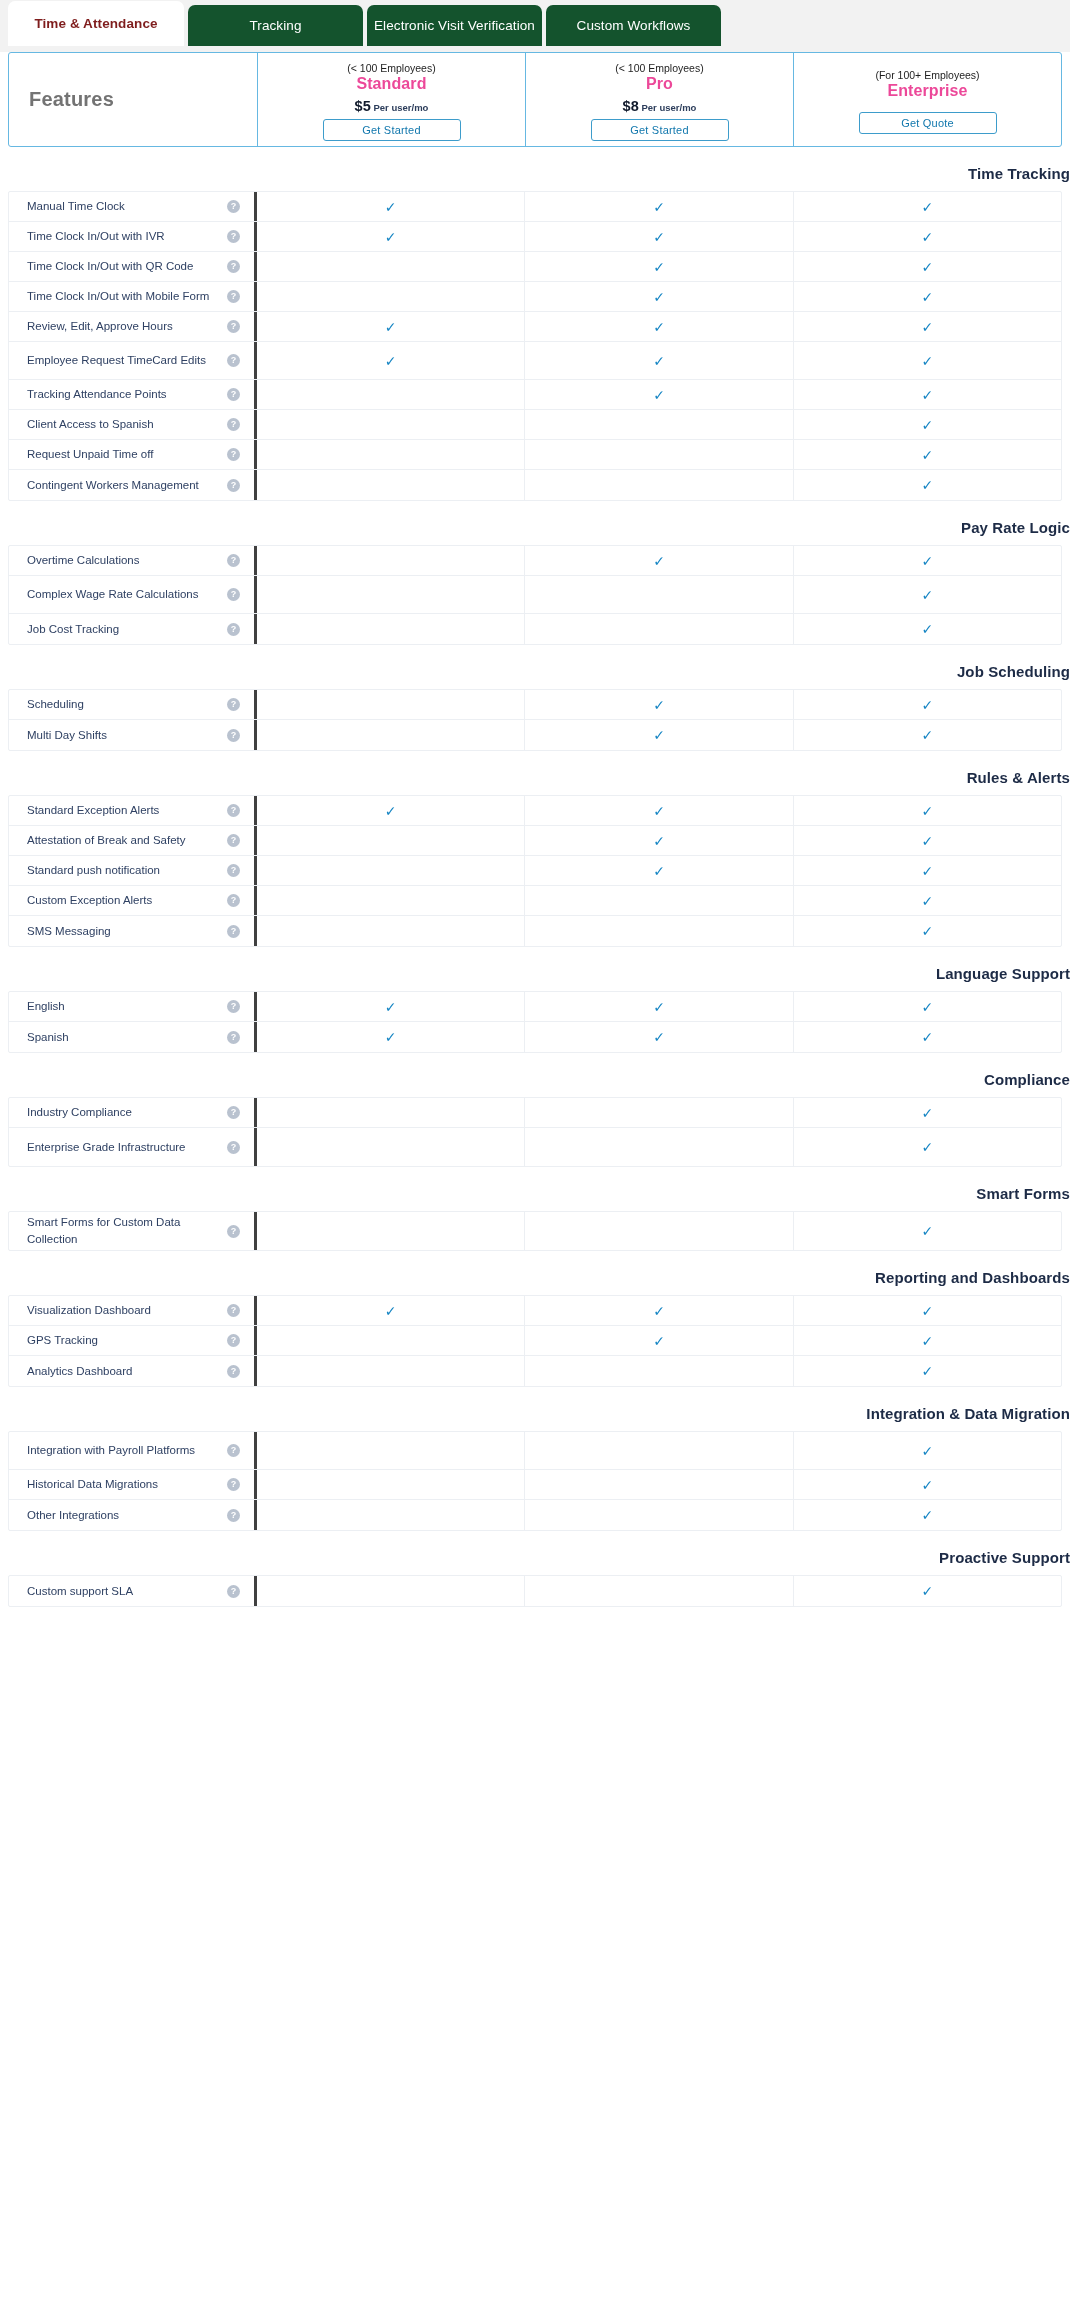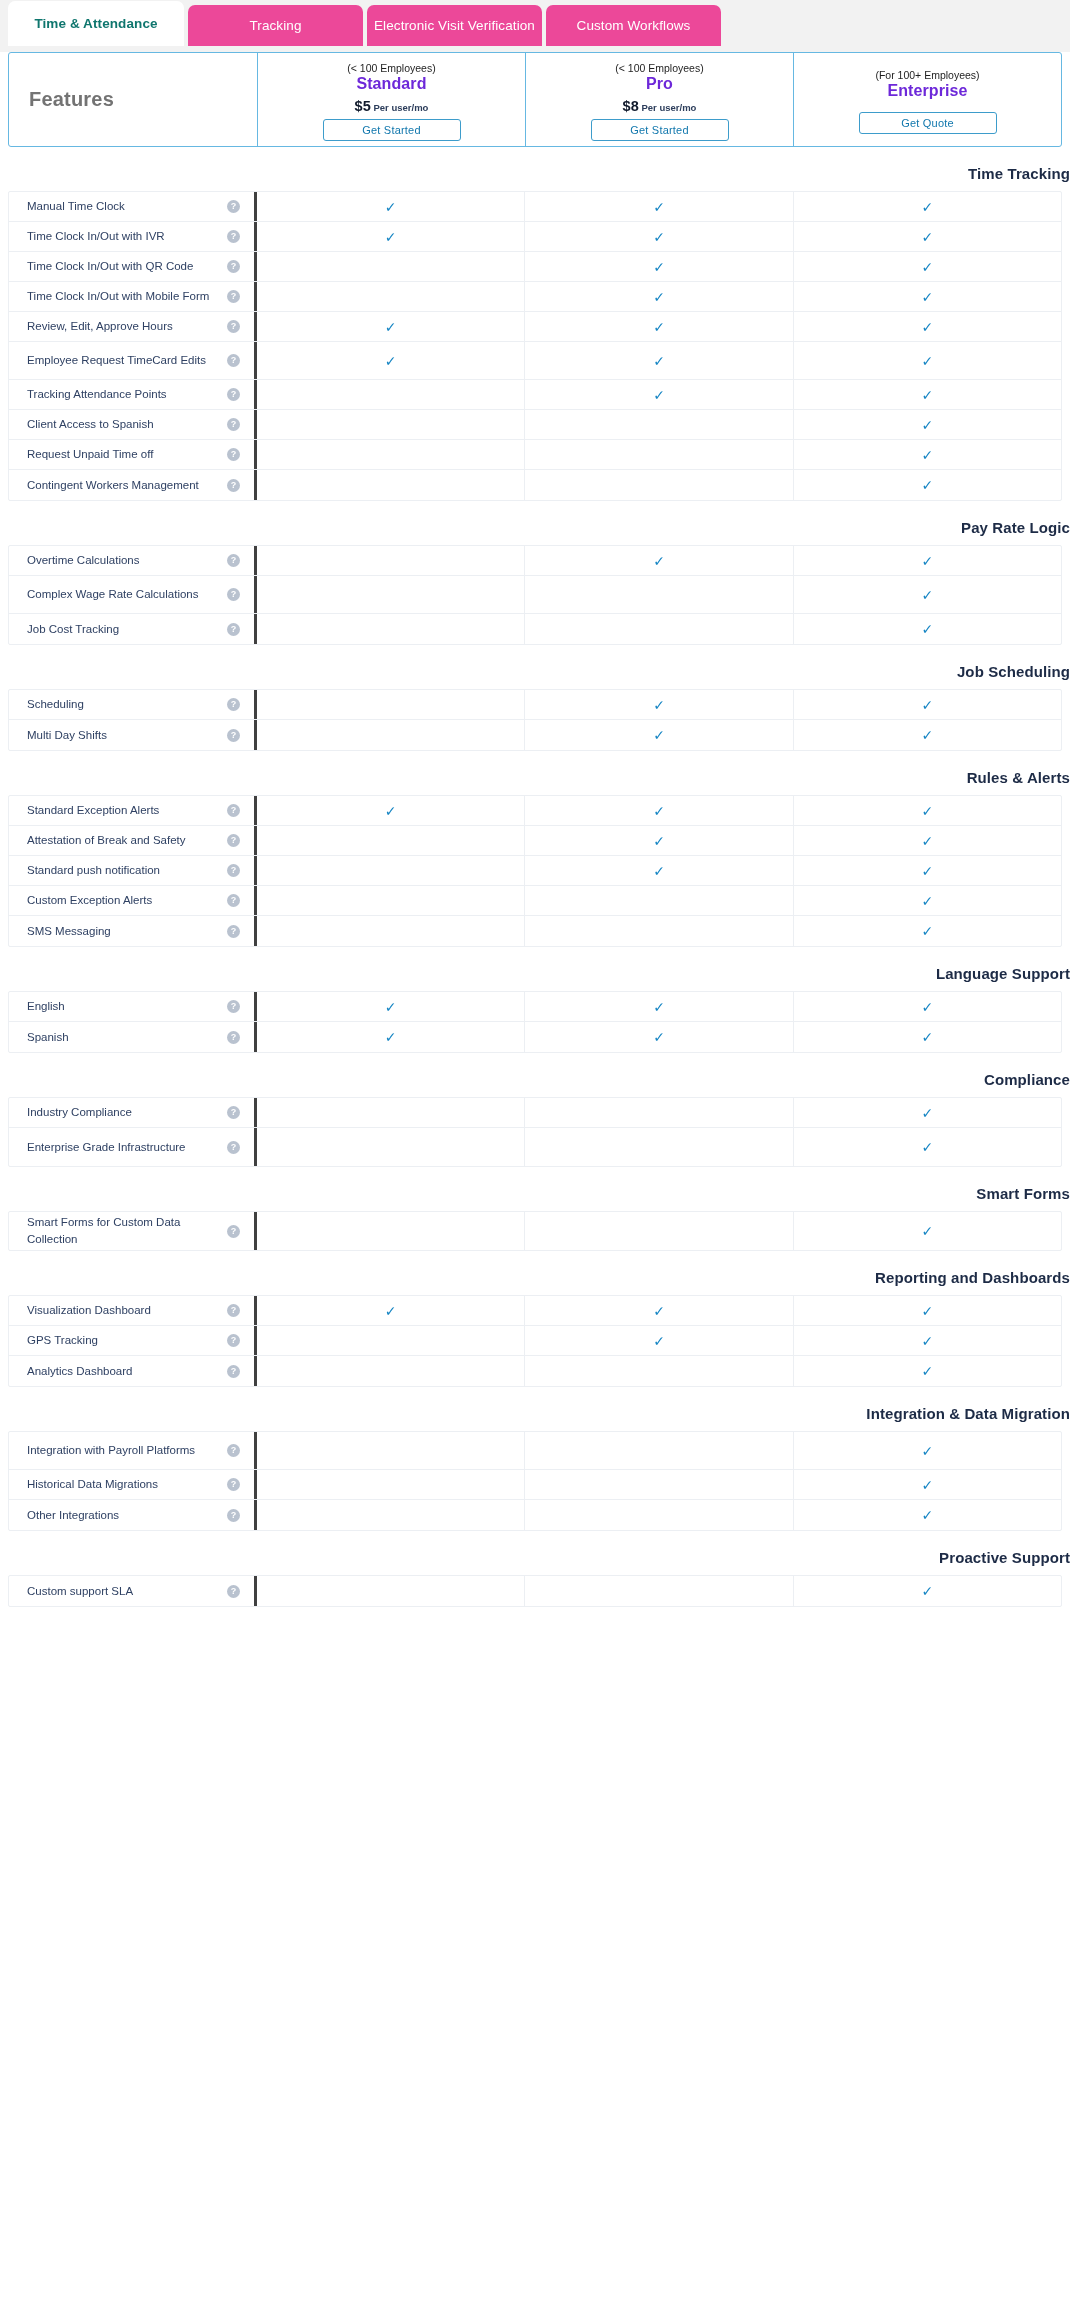--- a/index.html
+++ b/index.html
@@ -23,27 +23,27 @@
   .tab {
     flex: 0 0 auto;
     height: 41px;
     border-radius: 7px 7px 0 0;
     display: flex;
     align-items: center;
     justify-content: center;
     font-size: 13.5px;
     letter-spacing: .1px;
     color: #ffffff;
-    background: #ec4899;
+    background: #14532d;
     cursor: pointer;
     user-select: none;
   }
   .tab.active {
     background: #ffffff;
-    color: #0f766e;
+    color: #7f1d1d;
     font-weight: 600;
     height: 45px;
   }
   .tab-0 { width: 176px; }
   .tab-1 { width: 175px; }
   .tab-2 { width: 175px; }
   .tab-3 { width: 175px; align-items: center; }
 
   
   .panel {
@@ -83,21 +83,21 @@
     padding-top: 4px;
   }
   .plan .employees {
     font-size: 10.5px;
     color: #1e1e1e;
     margin-bottom: 1px;
   }
   .plan .name {
     font-size: 16px;
     font-weight: 700;
-    color: #6d28d9;
+    color: #ec4899;
     letter-spacing: .1px;
     margin-bottom: 6px;
   }
   .plan .priceline {
     font-size: 10px;
     color: #10192b;
     margin-bottom: 6px;
     line-height: 1;
   }
   .plan .priceline .amount {

